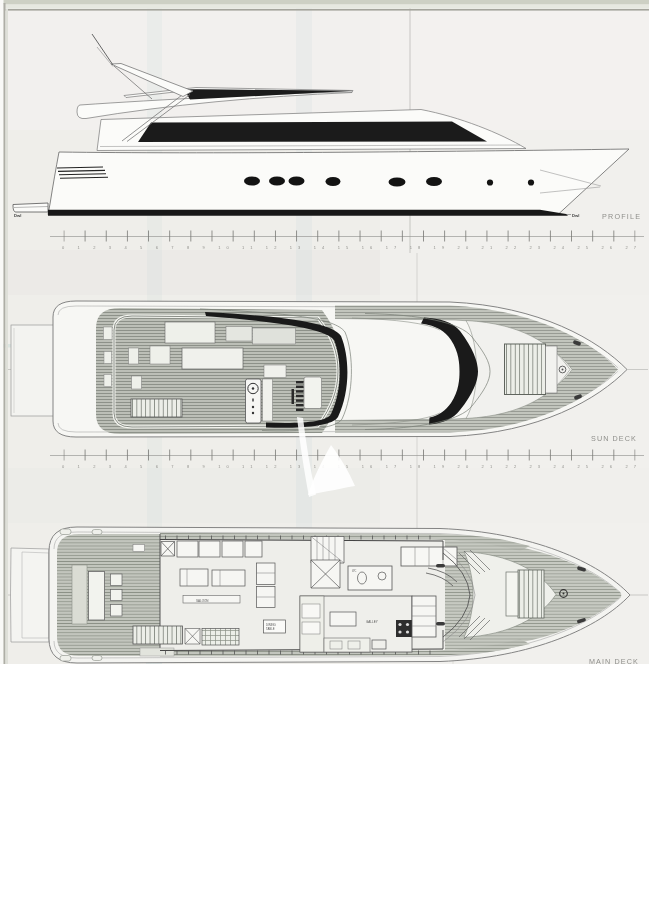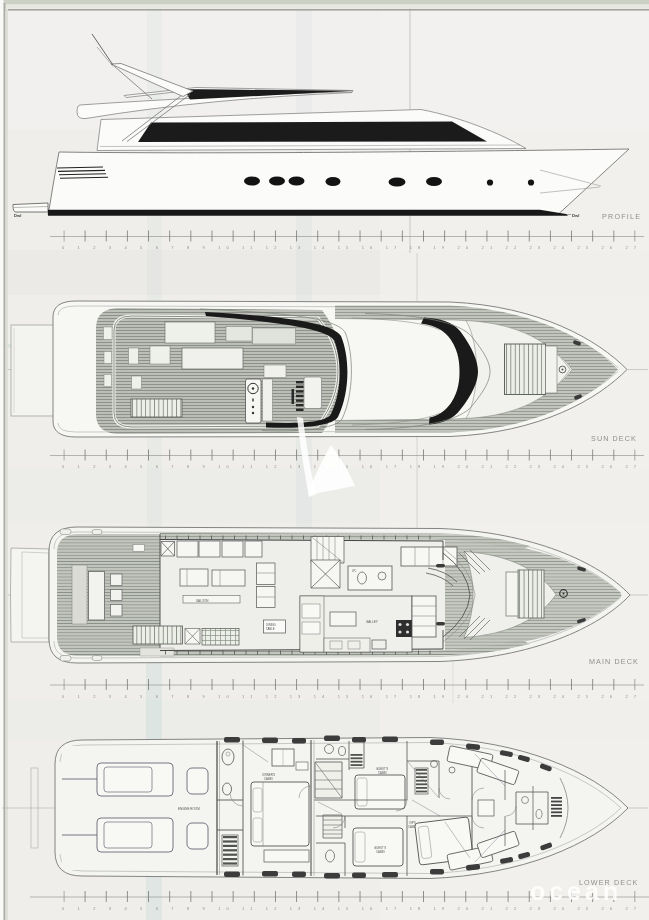--- a/index.html
+++ b/index.html
@@ -1,16 +1,16 @@
 <!DOCTYPE html>
 <html><head>
 <meta charset="utf-8">
 <style>
   html,body{margin:0;padding:0;background:#ffffff;}
-  #page{width:649px;height:920px;position:relative;overflow:hidden;
+  #page{width:649px;height:664px;position:relative;overflow:hidden;
         font-family:"Liberation Sans", sans-serif;}
 </style>
 </head>
 <body>
 <div id="page">
 <svg width="649" height="920" viewBox="0 0 649 920" xmlns="http://www.w3.org/2000/svg">
 <defs>
   <pattern id="plankD" width="4" height="3" patternUnits="userSpaceOnUse">
     <rect width="4" height="3" fill="#bcbfb7"></rect>
     <rect y="0" width="4" height="0.75" fill="#7d8279"></rect>

